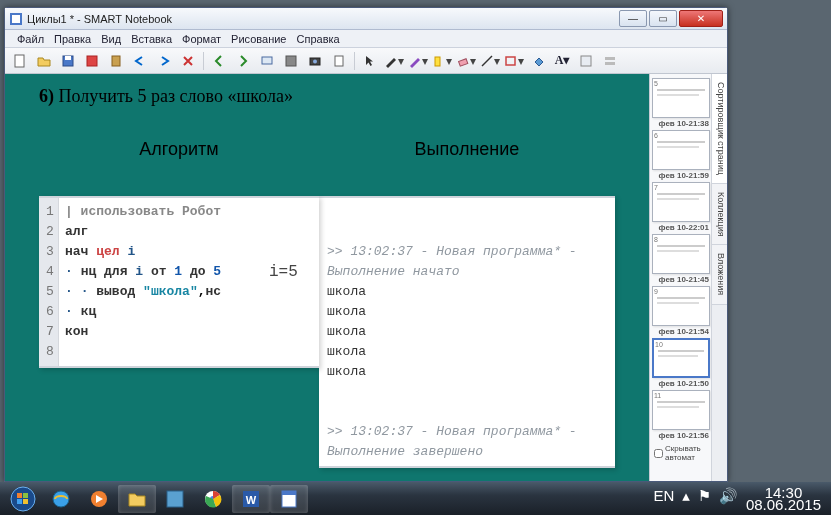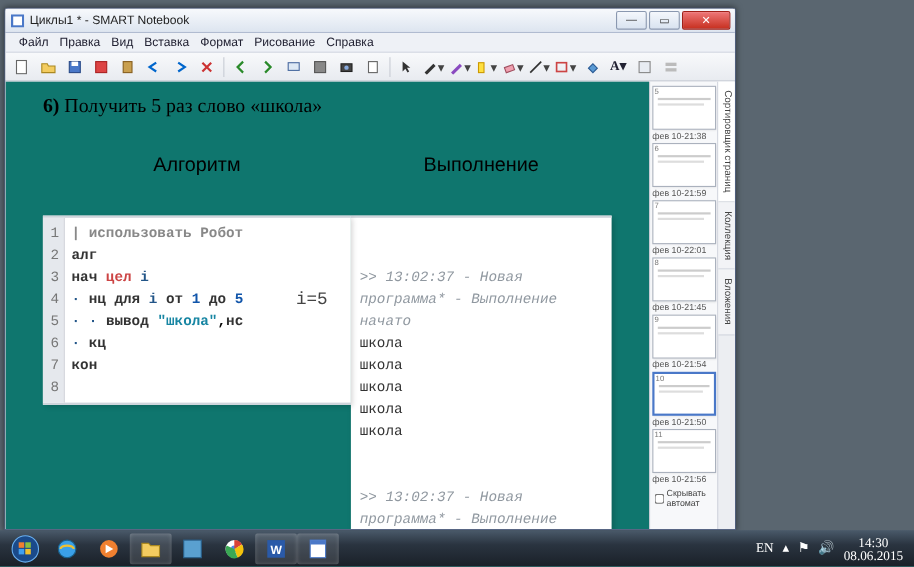--- a/index.html
+++ b/index.html
@@ -1,18 +1,18 @@
 <!DOCTYPE html>
 <html><head>
 <meta charset="utf-8">
 <style>
   * { box-sizing: border-box; margin: 0; padding: 0; }
   body { font-family: "Segoe UI", Tahoma, sans-serif; background: #5a6670; width: 831px; height: 515px; overflow: hidden; position: relative; }
   
-  .window { position: absolute; top: 7px; left: 4px; width: 665px; height: 475px; background: #fff; border: 1px solid #4a5a7a; border-radius: 3px 3px 0 0; display: flex; flex-direction: column; box-shadow: 0 0 6px rgba(0,0,0,0.5); }
+  .window { position: absolute; top: 7px; left: 4px; width: 724px; height: 475px; background: #fff; border: 1px solid #4a5a7a; border-radius: 3px 3px 0 0; display: flex; flex-direction: column; box-shadow: 0 0 6px rgba(0,0,0,0.5); }
   
   .titlebar { height: 22px; background: linear-gradient(to bottom, #f7f9fc, #dde5f0); display: flex; align-items: center; padding: 0 4px; border-bottom: 1px solid #b0bbd0; }
   .titlebar .icon { width: 14px; height: 14px; margin-right: 4px; display:flex; align-items:center; justify-content:center; }
   .titlebar .title { font-size: 11px; color: #222; flex: 1; }
   .winbtns { display: flex; gap: 0; margin-left: auto; }
   .winbtn { width: 28px; height: 17px; display: flex; align-items: center; justify-content: center; font-size: 10px; border: 1px solid #8a98b0; border-radius: 2px; margin-left: 2px; background: linear-gradient(to bottom,#f4f7fc,#d9e3f0); color:#333; }
   .winbtn.close { background: linear-gradient(to bottom, #e77, #c73020); color: #fff; border-color:#a02018; width:44px; }
   
   .menubar { height: 18px; background: #eef1f6; border-bottom: 1px solid #ccd2dd; display: flex; align-items: center; padding: 0 12px; font-size: 11px; color: #223; gap: 10px; }
   .menubar span { cursor: default; }
@@ -46,32 +46,32 @@
   .annot { position: absolute; left: 230px; top: 64px; font-family: "Courier New", monospace; font-size: 16px; color: #444; }
   
   .output-block { border-top: 2px solid #cfd4db; border-bottom: 2px solid #cfd4db; box-shadow: 2px 2px 5px rgba(0,0,0,0.18); font-family: Consolas, "Courier New", monospace; font-size: 13px; line-height: 20px; padding: 4px 8px; color: #333; background:#fff; }
   .out-status { color: #9098a0; font-style: italic; margin-top: 40px; }
   
   .sidepanel { width: 78px; background: #f7f8fa; border-left: 1px solid #c6cbd4; display: flex; }
   .thumbs { flex: 1; overflow: hidden; padding: 4px 2px; }
   .thumb { margin-bottom: 2px; }
   .thumb-img { width: 58px; height: 40px; background: #fff; border: 1px solid #aab1bd; margin: 0 auto 1px; box-shadow: 1px 1px 2px rgba(0,0,0,0.1); position:relative; overflow:hidden; font-size:6px; }
   .thumb-img.sel { border: 2px solid #4a78c8; }
-  .thumb-cap { font-size: 8px; text-align: left; color: #555; }
+  .thumb-cap { font-size: 8px; text-align: right; color: #555; font-weight: bold; }
   .sidetabs { width: 16px; background: #eceef2; border-left: 1px solid #d0d4dc; display:flex; flex-direction:column; }
   .sidetab { flex:0 0 auto; writing-mode: vertical-rl; font-size: 9px; padding: 8px 1px; border-bottom: 1px solid #d0d4dc; text-align:center; color:#444; background:#f2f3f6; }
   .sidetab.active { background:#fff; }
   .hide-auto { font-size: 8px; display:flex; align-items:center; gap:2px; padding:2px; color:#444; }
   .hide-auto input { width:9px; height:9px; }
   
   .taskbar { position: absolute; bottom: 0; left: 0; right: 0; height: 33px; background: linear-gradient(to bottom, #4a5a6a 0%, #2a3440 40%, #1a2028 100%); display: flex; align-items: center; padding: 0 4px; }
   .start { width: 38px; height: 33px; display: flex; align-items: center; justify-content: center; }
   .tb-icon { width: 38px; height: 28px; display: flex; align-items: center; justify-content: center; border-radius: 2px; }
   .tb-icon.active { background: rgba(255,255,255,0.12); box-shadow: inset 0 0 4px rgba(255,255,255,0.2); }
-  .tray { margin-left: auto; display: flex; align-items: center; color: #fff; font-size: 12px; gap: 8px; padding-right: 6px; font-family: Liberation Serif, serif; }
+  .tray { margin-left: auto; display: flex; color: #fff; font-size: 15px; gap: 8px; padding-right: 6px; }
   .clock { text-align: center; line-height: 12px; }
 </style>
 </head>
 <body>
 
 <div class="window">
   <div class="titlebar">
     <span class="icon">
       <svg width="12" height="12">
           <rect width="12" height="12" fill="#4a78c8"></rect>

